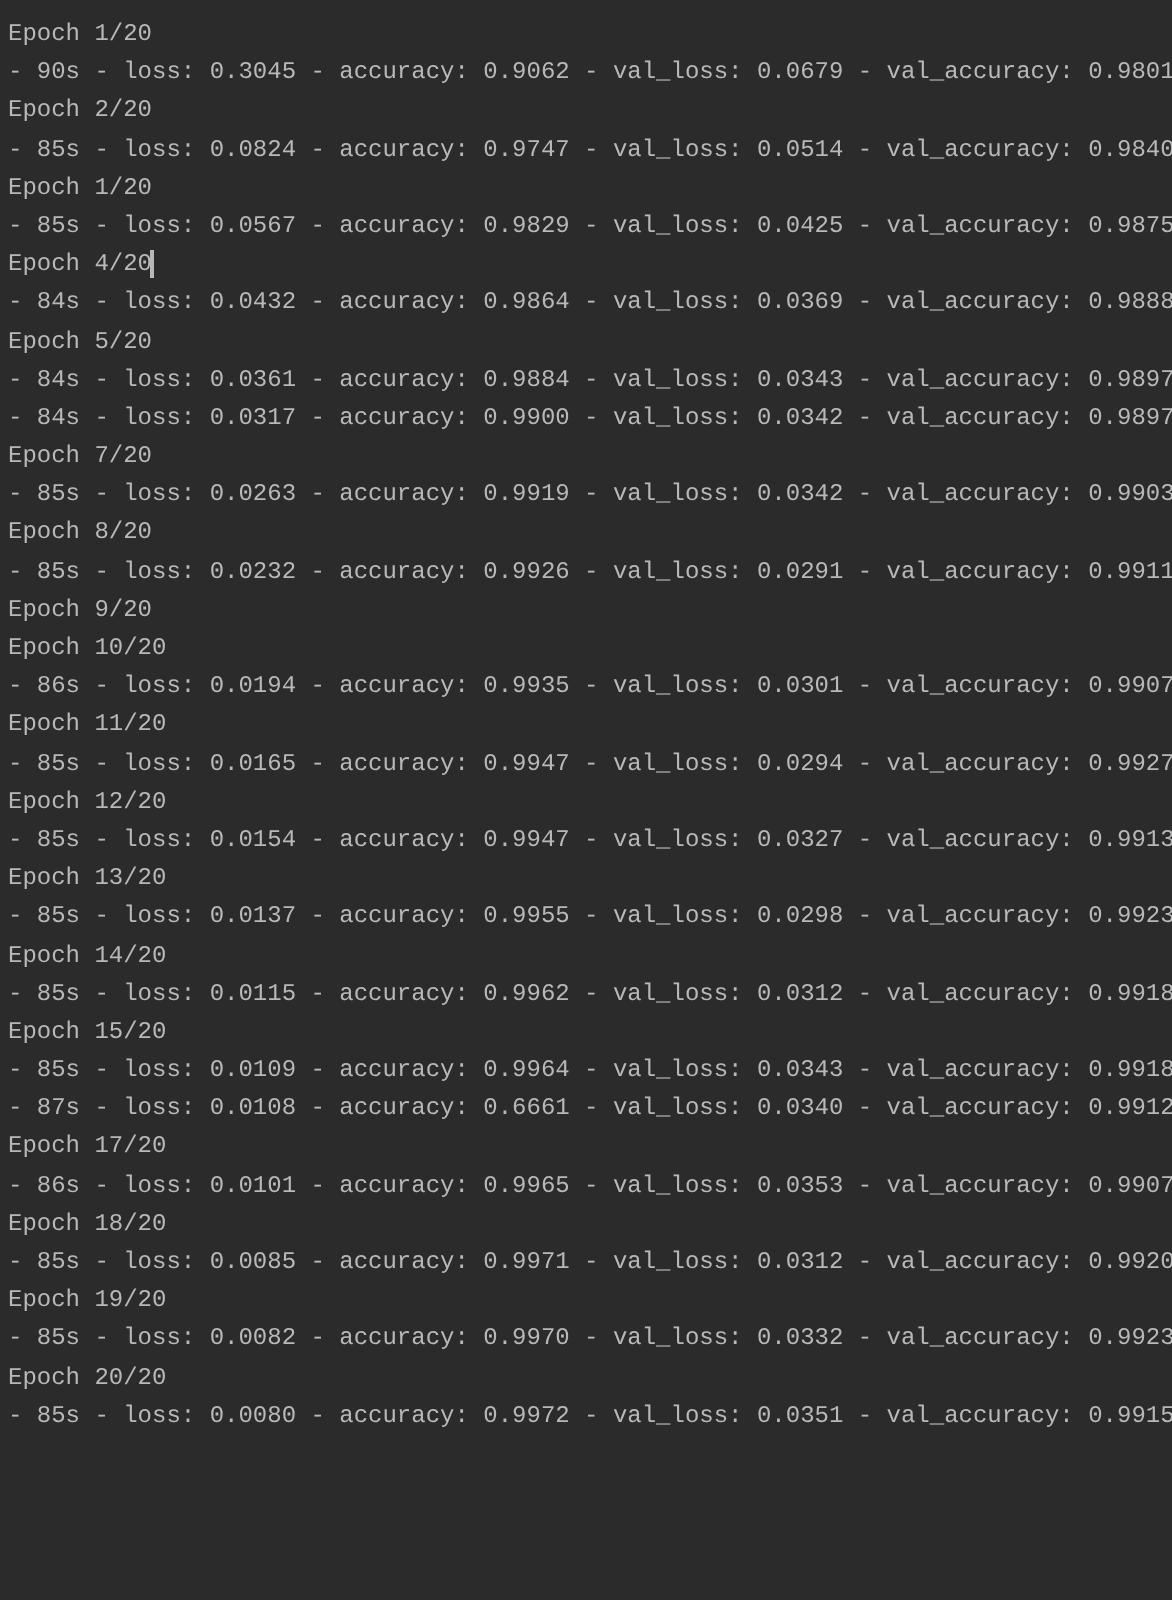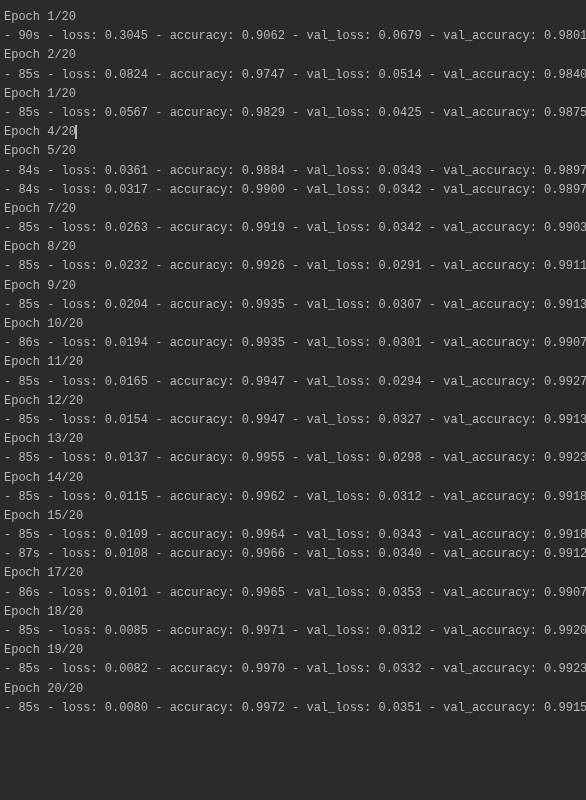--- a/index.html
+++ b/index.html
@@ -48,39 +48,39 @@
     <div class="epoch-block">
       <span class="epoch-header">Epoch 2/20</span>
       <span class="epoch-metrics"> - 85s - loss: 0.0824 - accuracy: 0.9747 - val_loss: 0.0514 - val_accuracy: 0.9840</span>
     </div>
     <div class="epoch-block">
       <span class="epoch-header">Epoch 1/20</span>
       <span class="epoch-metrics"> - 85s - loss: 0.0567 - accuracy: 0.9829 - val_loss: 0.0425 - val_accuracy: 0.9875</span>
     </div>
     <div class="epoch-block">
       <span class="epoch-header">Epoch 4/20<span class="cursor-box"></span></span>
+      <span class="epoch-metrics"> - 84s - loss: 0.0432 - accuracy: 0.9864 - val_loss: 0.0369 - val_accuracy: 0.9888</span>
     </div>
     <div class="epoch-block">
       <span class="epoch-header">Epoch 5/20</span>
       <span class="epoch-metrics"> - 84s - loss: 0.0361 - accuracy: 0.9884 - val_loss: 0.0343 - val_accuracy: 0.9897</span>
     </div>
     <div class="epoch-block">
       <span class="epoch-metrics"> - 84s - loss: 0.0317 - accuracy: 0.9900 - val_loss: 0.0342 - val_accuracy: 0.9897</span>
     </div>
     <div class="epoch-block">
       <span class="epoch-header">Epoch 7/20</span>
       <span class="epoch-metrics"> - 85s - loss: 0.0263 - accuracy: 0.9919 - val_loss: 0.0342 - val_accuracy: 0.9903</span>
     </div>
     <div class="epoch-block">
       <span class="epoch-header">Epoch 8/20</span>
       <span class="epoch-metrics"> - 85s - loss: 0.0232 - accuracy: 0.9926 - val_loss: 0.0291 - val_accuracy: 0.9911</span>
     </div>
     <div class="epoch-block">
       <span class="epoch-header">Epoch 9/20</span>
-      <span class="epoch-metrics"> - 85s - loss: 0.0204 - accuracy: 0.9935 - val_loss: 0.0307 - val_accuracy: 0.9913</span>
     </div>
     <div class="epoch-block">
       <span class="epoch-header">Epoch 10/20</span>
       <span class="epoch-metrics"> - 86s - loss: 0.0194 - accuracy: 0.9935 - val_loss: 0.0301 - val_accuracy: 0.9907</span>
     </div>
     <div class="epoch-block">
       <span class="epoch-header">Epoch 11/20</span>
       <span class="epoch-metrics"> - 85s - loss: 0.0165 - accuracy: 0.9947 - val_loss: 0.0294 - val_accuracy: 0.9927</span>
     </div>
     <div class="epoch-block">
@@ -93,21 +93,21 @@
     </div>
     <div class="epoch-block">
       <span class="epoch-header">Epoch 14/20</span>
       <span class="epoch-metrics"> - 85s - loss: 0.0115 - accuracy: 0.9962 - val_loss: 0.0312 - val_accuracy: 0.9918</span>
     </div>
     <div class="epoch-block">
       <span class="epoch-header">Epoch 15/20</span>
       <span class="epoch-metrics"> - 85s - loss: 0.0109 - accuracy: 0.9964 - val_loss: 0.0343 - val_accuracy: 0.9918</span>
     </div>
     <div class="epoch-block">
-      <span class="epoch-metrics"> - 87s - loss: 0.0108 - accuracy: 0.9966 - val_loss: 0.0340 - val_accuracy: 0.9912</span>
+      <span class="epoch-metrics"> - 87s - loss: 0.0108 - accuracy: 0.6661 - val_loss: 0.0340 - val_accuracy: 0.9912</span>
     </div>
     <div class="epoch-block">
       <span class="epoch-header">Epoch 17/20</span>
       <span class="epoch-metrics"> - 86s - loss: 0.0101 - accuracy: 0.9965 - val_loss: 0.0353 - val_accuracy: 0.9907</span>
     </div>
     <div class="epoch-block">
       <span class="epoch-header">Epoch 18/20</span>
       <span class="epoch-metrics"> - 85s - loss: 0.0085 - accuracy: 0.9971 - val_loss: 0.0312 - val_accuracy: 0.9920</span>
     </div>
     <div class="epoch-block">

